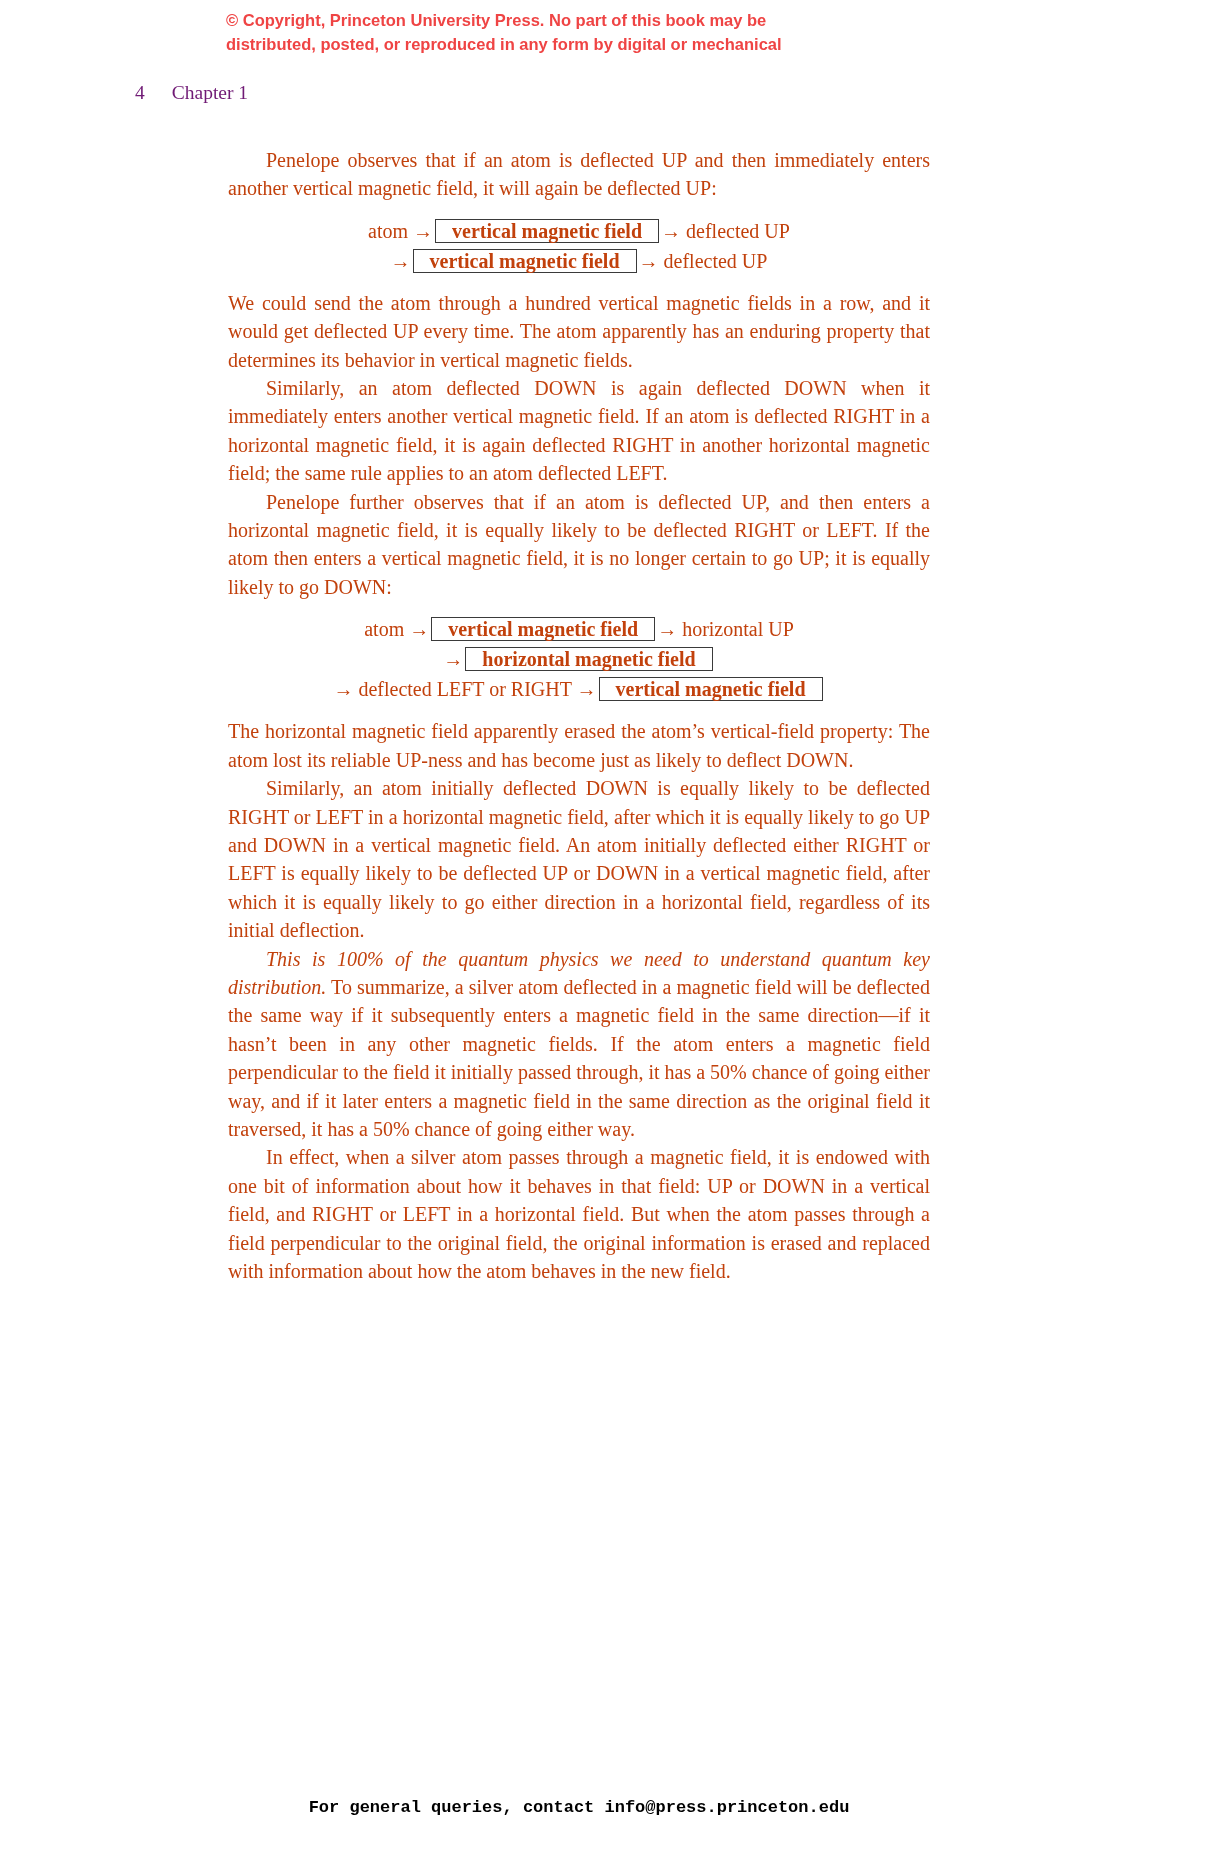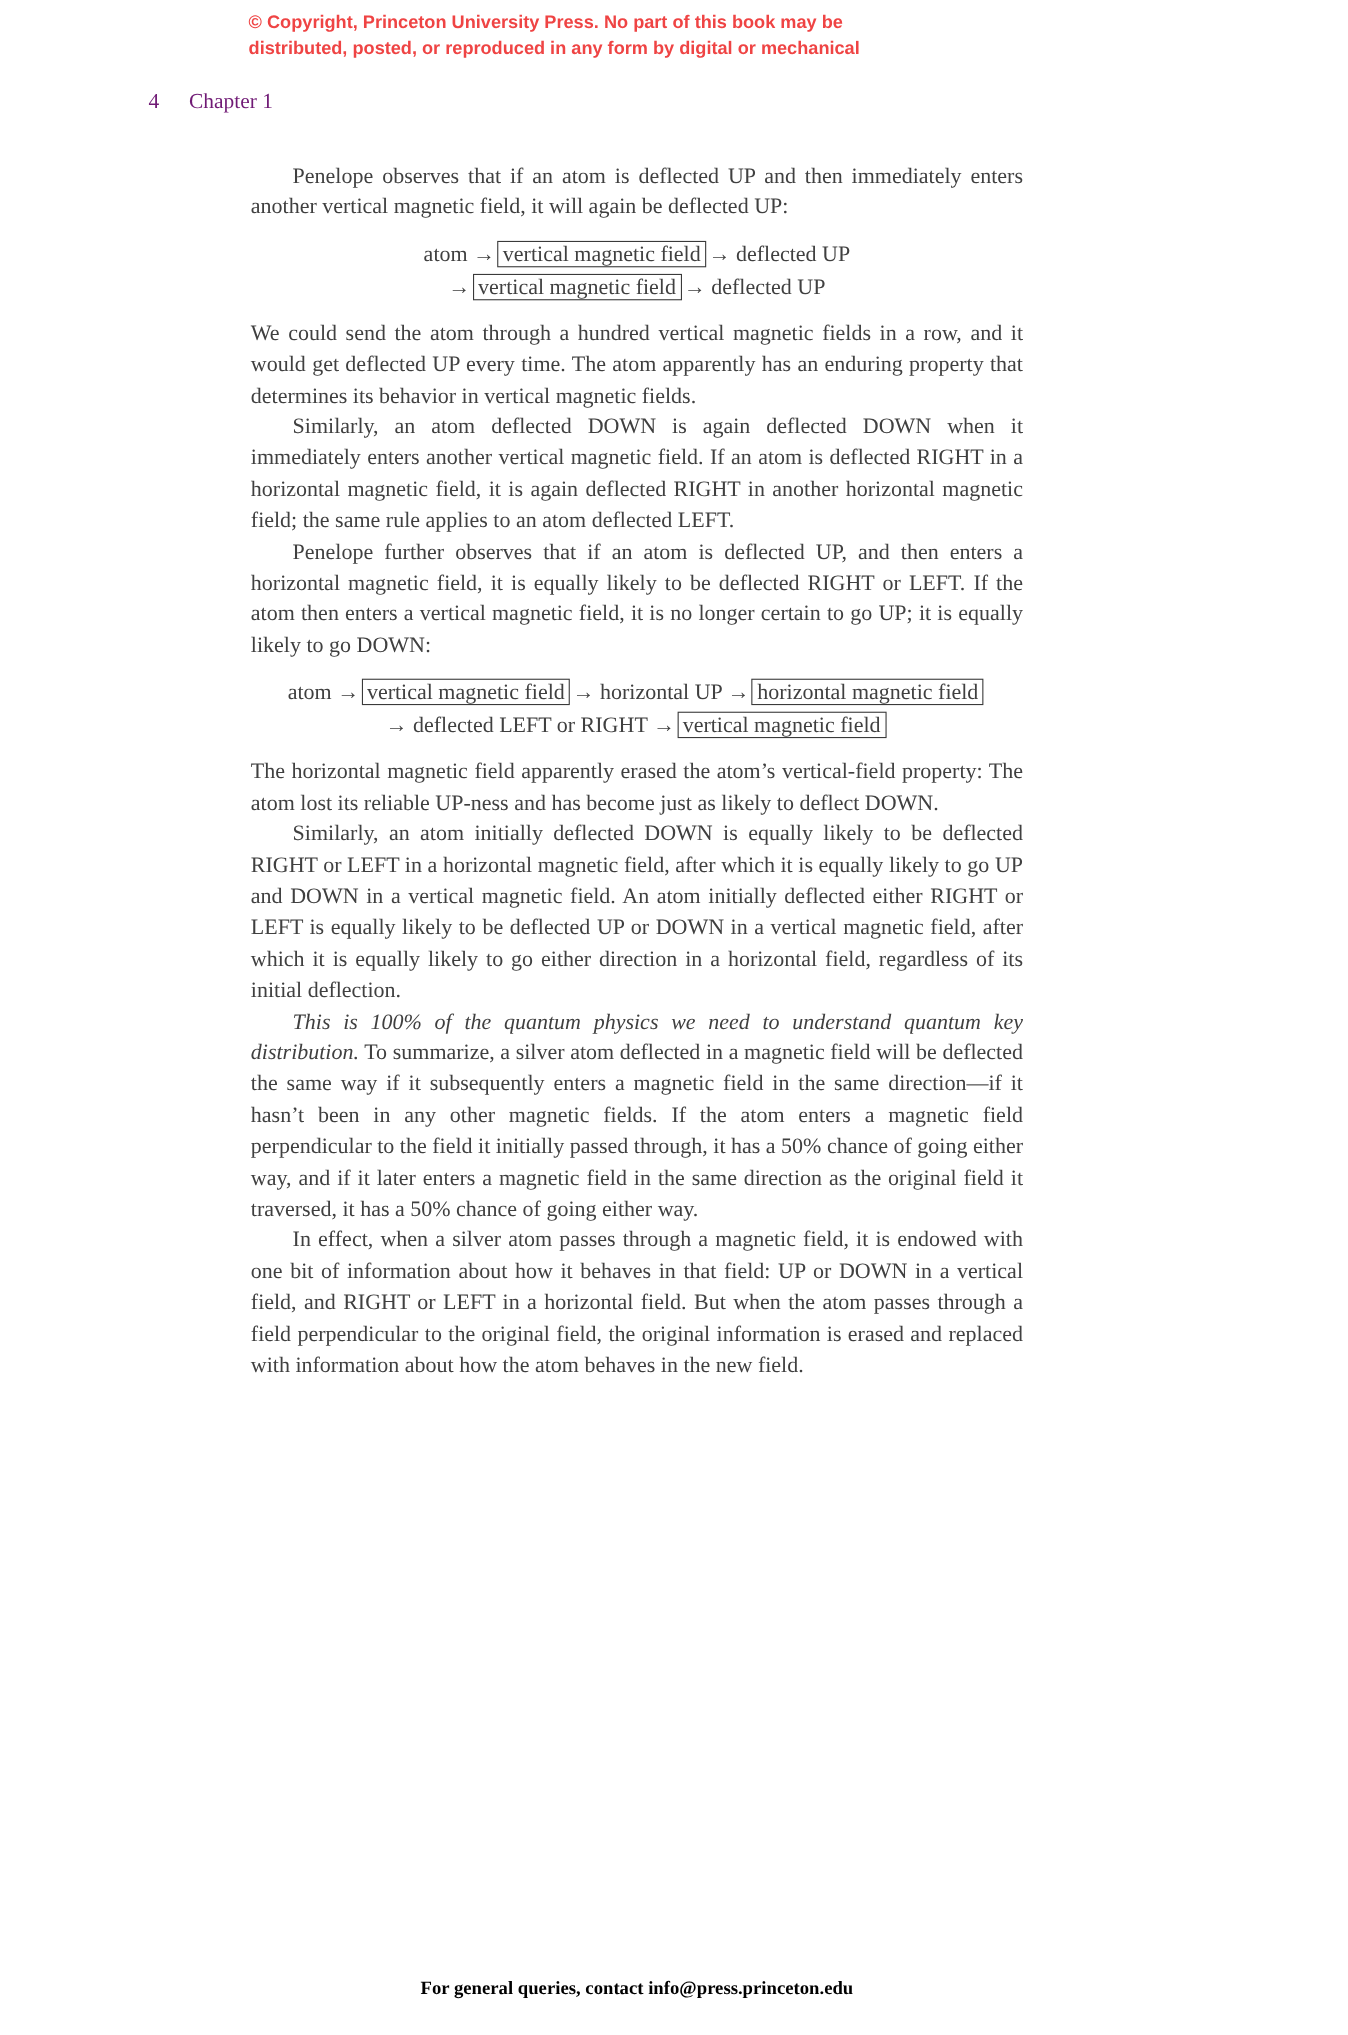--- a/index.html
+++ b/index.html
@@ -18,36 +18,37 @@
     color:#ef4444;
   }
   .pagehead {
     position:absolute; left:135px; top:82px;
     font-size:19.5px; color:#701a75;
   }
   .pagehead .chapter { margin-left:27px; }
   .textcol {
     position:absolute; left:228px; top:146px; width:702px;
     font-size:20px; line-height:28.4px;
-    text-align:justify; color:#404040;
+    text-align:justify; color:#c2410c;
   }
   .textcol p.para { margin:0; }
   .textcol p.indent { text-indent:38px; }
   .display { text-align:center; margin:13px 0 13px 0; text-indent:0; }
   .display-line { line-height:30px; }
   .box {
     border:1.5px solid #3a3a3a;
-    padding:0 4px; margin:0 2px;
+    padding:0 16px; margin:0 2px;
     white-space:nowrap;
+    font-weight:bold;
   }
   .italic { font-style:italic; }
   .footer {
     position:absolute; left:228px; top:1798px; width:702px;
     text-align:center;
-    font-family:Liberation Serif, serif;
+    font-family:Liberation Mono, monospace;
     font-weight:bold; font-size:17px; color:#000;
   }
 </style>
 </head>
 <body>
 
 <div class="copyright">
   <div>© Copyright, Princeton University Press. No part of this book may be</div>
   <div>distributed, posted, or reproduced in any form by digital or mechanical</div>
 </div>

